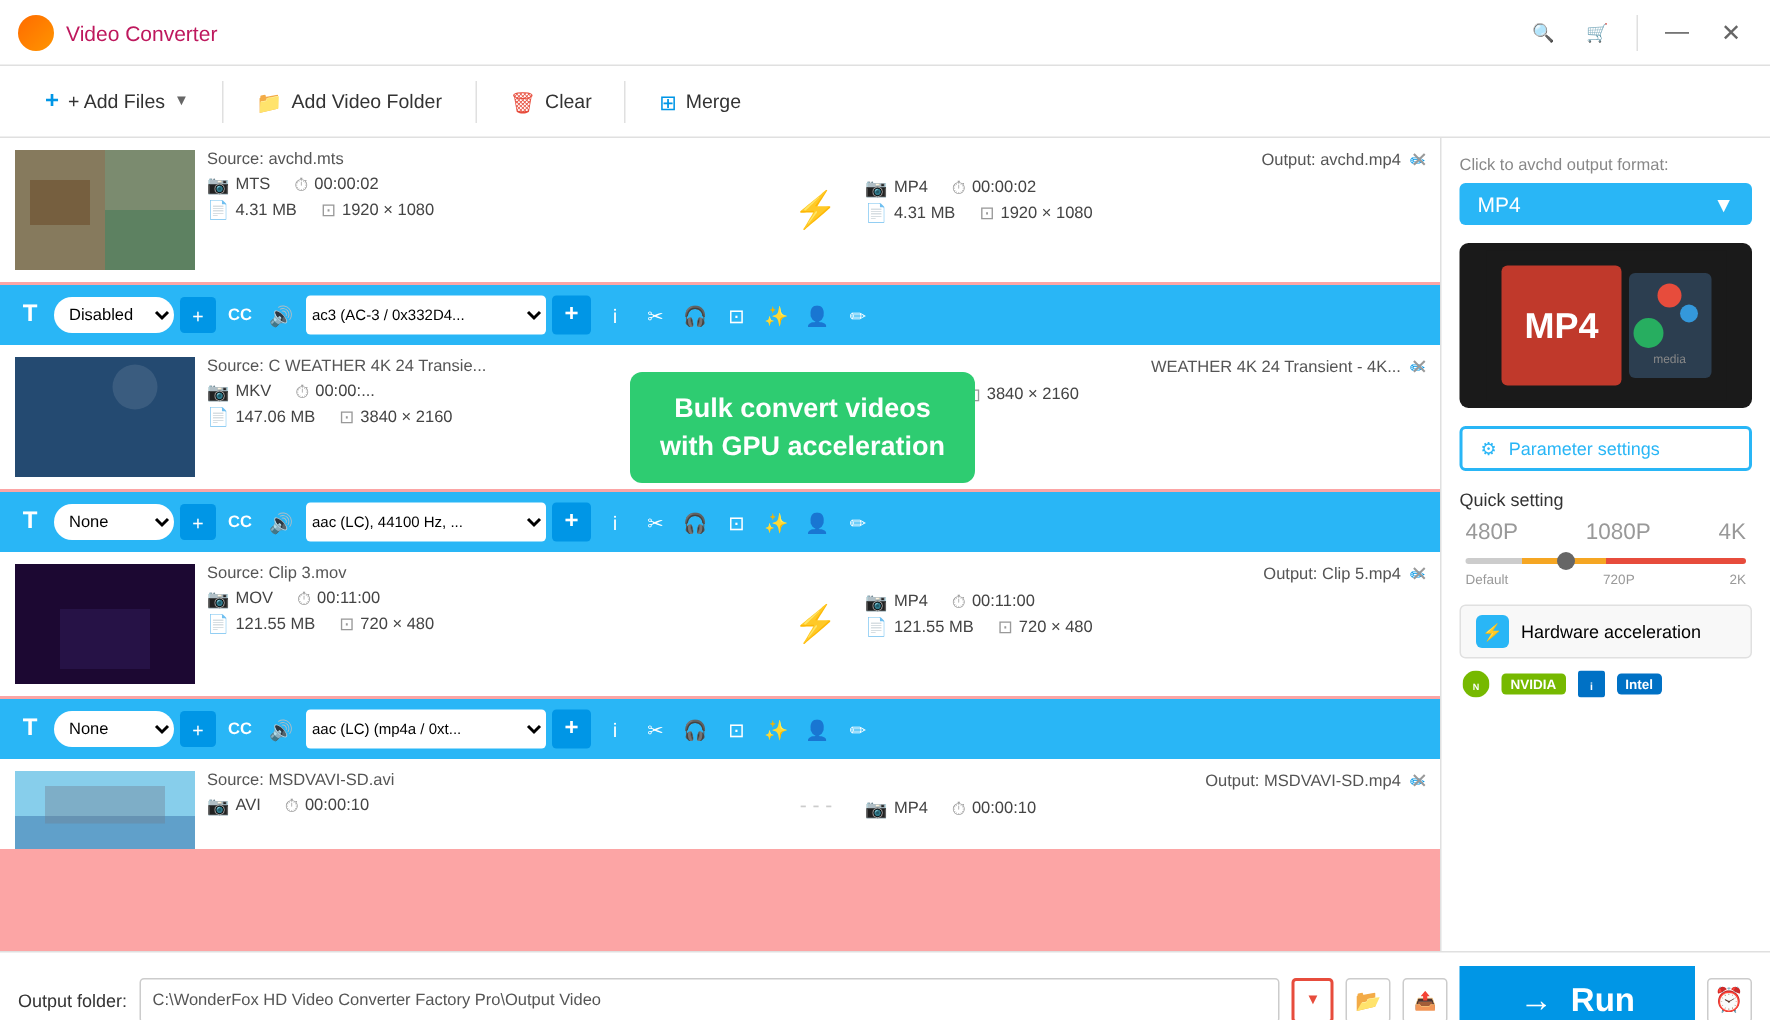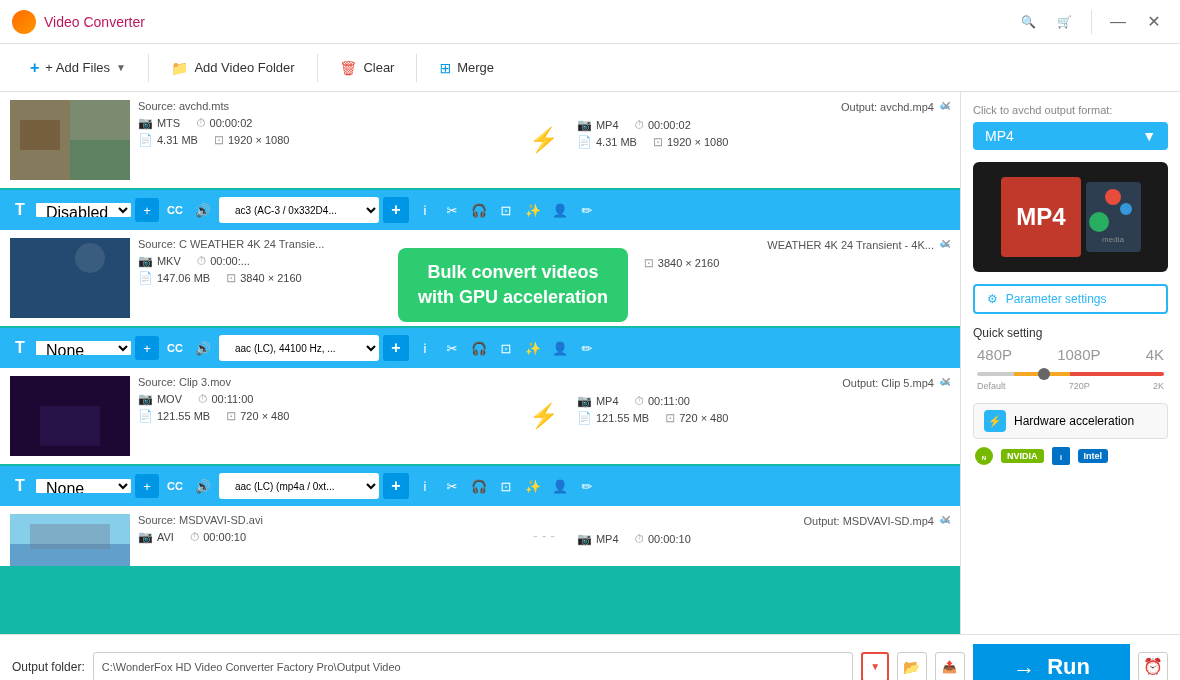--- a/index.html
+++ b/index.html
@@ -81,21 +81,21 @@
     
     .main-layout {
       display: flex;
       height: calc(680px - 44px - 48px - 46px);
     }
     
     
     .file-list {
       flex: 1;
       overflow-y: auto;
-      background: #14b8a6;
+      background: #fca5a5;
     }
     
     
     .file-entry {
       background: #fff;
       margin-bottom: 2px;
       position: relative;
     }
     .file-info-row {
       display: flex;
@@ -179,36 +179,36 @@
     
     .control-bar {
       background: #29b6f6;
       height: 40px;
       display: flex;
       align-items: center;
       padding: 0 8px;
       gap: 4px;
     }
     .ctrl-select {
-      height: 14px;
+      height: 24px;
       background: #fff;
       border: none;
-      border-radius: 1px;
-      font-size: 16px;
+      border-radius: 13px;
+      font-size: 11px;
       padding: 0 6px;
       cursor: pointer;
       min-width: 80px;
     }
     .ctrl-audio-select {
       height: 26px;
       background: #fff;
       border: none;
       border-radius: 3px;
       font-size: 10px;
-      padding: 0 12px;
+      padding: 0 0;
       cursor: pointer;
       max-width: 160px;
       flex: 1;
     }
     .ctrl-plus-btn {
       width: 26px; height: 26px;
       background: #0096e6;
       color: #fff;
       border-radius: 3px;
       display: flex; align-items: center; justify-content: center;
@@ -884,21 +884,21 @@
               <text x="9" y="13" font-size="7" fill="white" text-anchor="middle" font-weight="bold">i</text>
             </svg>
         </div>
         <span class="intel-badge">Intel</span>
       </div>
     </div>
   </div>
 
 </div>
 
-<div class="gpu-tooltip" style="position:fixed;top:248px;left:398px;">
+<div class="gpu-tooltip" style="position:fixed;top:248px;left:420px;">
   <span>Bulk convert videos<br>with GPU acceleration</span>
 </div>
 
 <div class="bottom-bar">
   <span class="output-folder-label">Output folder:</span>
   <input type="text" class="output-path-input" value="C:\WonderFox HD Video Converter Factory Pro\Output Video" style="">
   <div class="dropdown-path-btn">▼</div>
   <div class="folder-open-btn">📂</div>
   <div class="export-btn">📤</div>
   <button class="run-btn">

